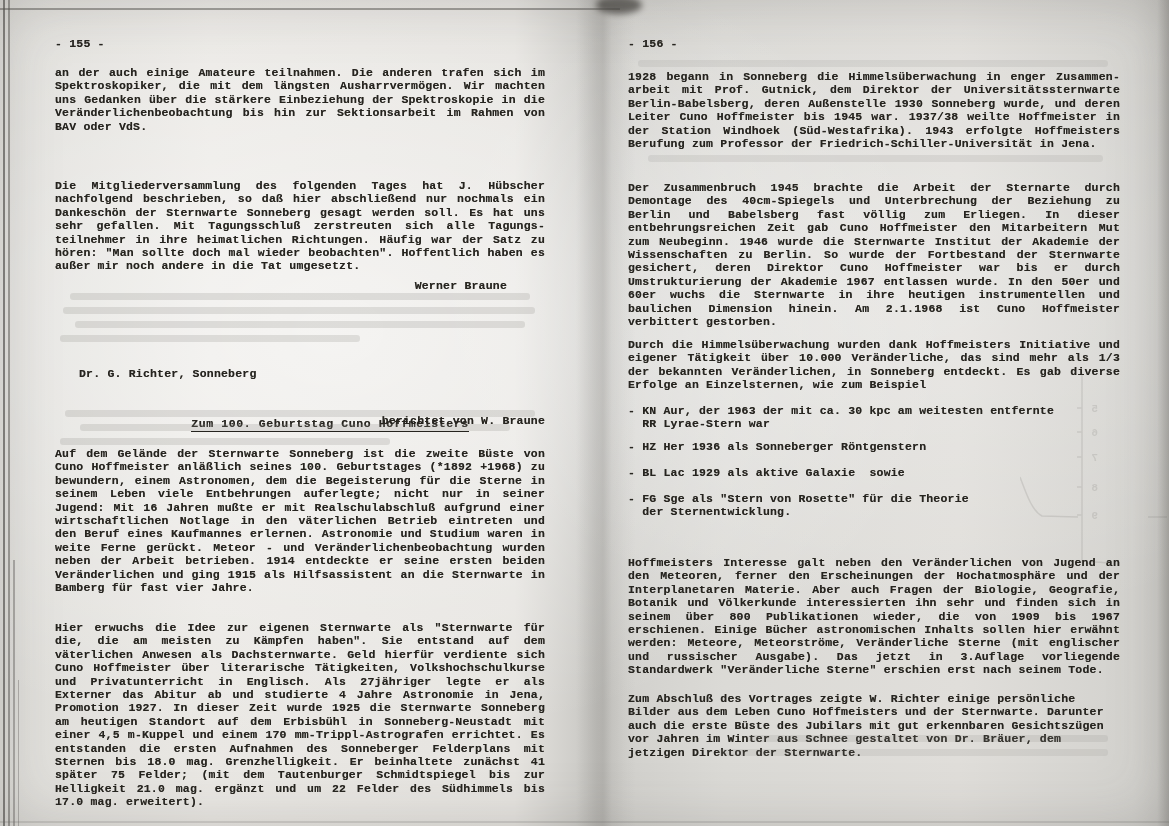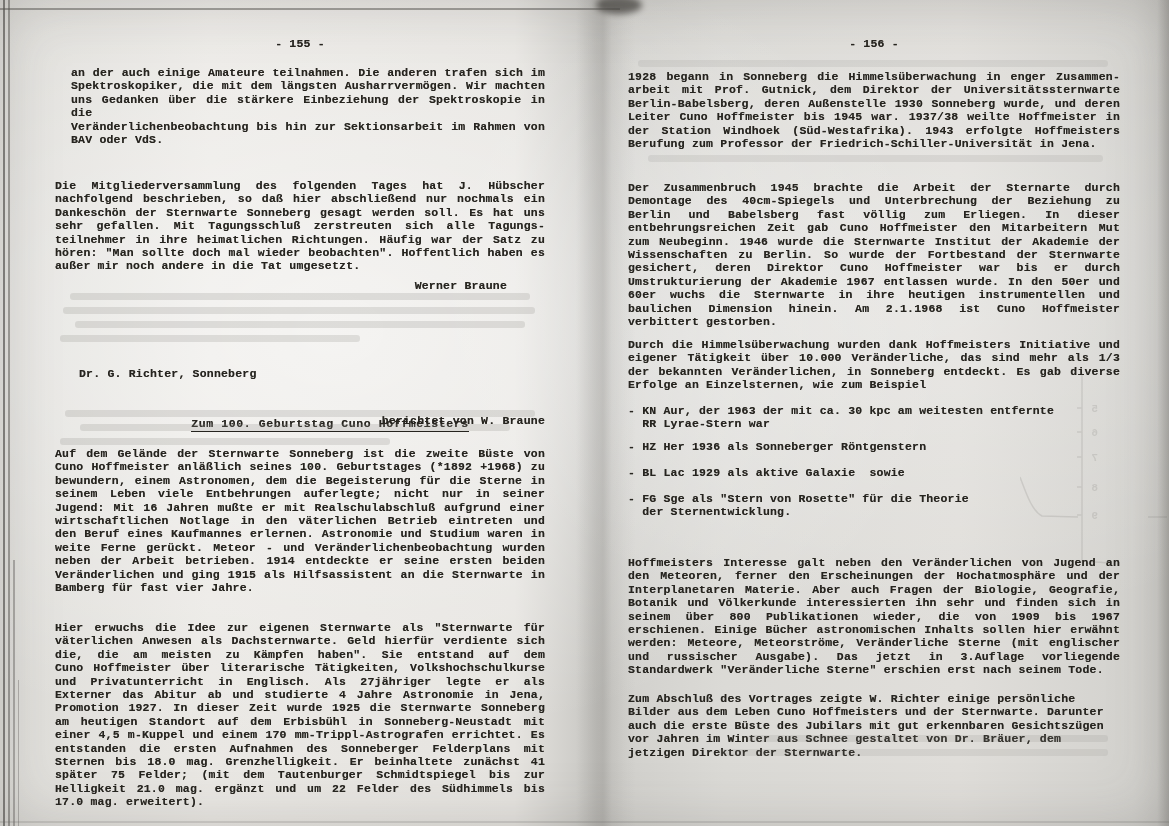--- a/index.html
+++ b/index.html
@@ -22,27 +22,27 @@
     content:"";position:absolute;inset:0;pointer-events:none;
     box-shadow:inset 0 0 60px rgba(90,88,84,.25);
   }
   .page{position:absolute;top:0;height:826px;}
   #p155{left:55px;width:490px;}
   #p156{left:628px;width:492px;}
   .block{position:absolute;left:0;right:0;}
   .line{white-space:pre;min-height:13.4px;line-height:13.4px;letter-spacing:.2px;
         text-shadow:0 0 .5px rgba(38,36,31,.55);}
   .line.j{white-space:normal;text-align:justify;text-align-last:justify;}
-  .pagenum{top:37px;text-align:center;letter-spacing:.2px;text-shadow:0 0 .5px rgba(38,36,31,.55);}
+  .pagenum{top:37px;letter-spacing:.2px;text-shadow:0 0 .5px rgba(38,36,31,.55);}
   .right{text-align:right;}
   .u{border-bottom:1.4px solid #26241f;padding-bottom:1px;}
   
   #b155-ghosthead{top:54px;opacity:.22;color:#5f5d57;filter:blur(.4px);text-align:center;}
   #b155-ghosthead span{border-bottom:1px solid #5f5d57;}
-  #b155-p1{top:66px;margin-left:16px;}
+  #b155-p1{top:66px;}
   #b155-p2{top:179px;}
   #b155-sig{top:279px;padding-right:38px;}
   #b155-author{top:367px;padding-left:24px;}
   #b155-head{top:390px;text-align:center;padding-left:60px;letter-spacing:.6px;margin-top:27px;}
   #b155-byline{top:414px;}
   #b155-p3{top:447px;}
   #b155-p4{top:621px;}
   
   #b156-p1{top:70px;}
   #b156-p2{top:181px;}
@@ -113,22 +113,22 @@
         <div class="line j">Jugend: Mit 16 Jahren mußte er mit Realschulabschluß aufgrund einer</div>
         <div class="line j">wirtschaftlichen Notlage in den väterlichen Betrieb eintreten und</div>
         <div class="line j">den Beruf eines Kaufmannes erlernen. Astronomie und Studium waren in</div>
         <div class="line j">weite Ferne gerückt. Meteor - und Veränderlichenbeobachtung wurden</div>
         <div class="line j">neben der Arbeit betrieben. 1914 entdeckte er seine ersten beiden</div>
         <div class="line j">Veränderlichen und ging 1915 als Hilfsassistent an die Sternwarte in</div>
         <div class="line">Bamberg für fast vier Jahre.</div>
       </div>
     <div class="block" id="b155-p4">
         <div class="line j">Hier erwuchs die Idee zur eigenen Sternwarte als "Sternwarte für</div>
+        <div class="line j">die, die am meisten zu Kämpfen haben". Sie entstand auf dem</div>
         <div class="line j">väterlichen Anwesen als Dachsternwarte. Geld hierfür verdiente sich</div>
-        <div class="line j">die, die am meisten zu Kämpfen haben". Sie entstand auf dem</div>
         <div class="line j">Cuno Hoffmeister über literarische Tätigkeiten, Volkshochschulkurse</div>
         <div class="line j">und Privatunterricht in Englisch. Als 27jähriger legte er als</div>
         <div class="line j">Externer das Abitur ab und studierte 4 Jahre Astronomie in Jena,</div>
         <div class="line j">Promotion 1927. In dieser Zeit wurde 1925 die Sternwarte Sonneberg</div>
         <div class="line j">am heutigen Standort auf dem Erbisbühl in Sonneberg-Neustadt mit</div>
         <div class="line j">einer 4,5 m-Kuppel und einem 170 mm-Trippl-Astrografen errichtet. Es</div>
         <div class="line j">entstanden die ersten Aufnahmen des Sonneberger Felderplans mit</div>
         <div class="line j">Sternen bis 18.0 mag. Grenzhelligkeit. Er beinhaltete zunächst 41</div>
         <div class="line j">später 75 Felder; (mit dem Tautenburger Schmidtspiegel bis zur</div>
         <div class="line j">Helligkeit 21.0 mag. ergänzt und um 22 Felder des Südhimmels bis</div>

